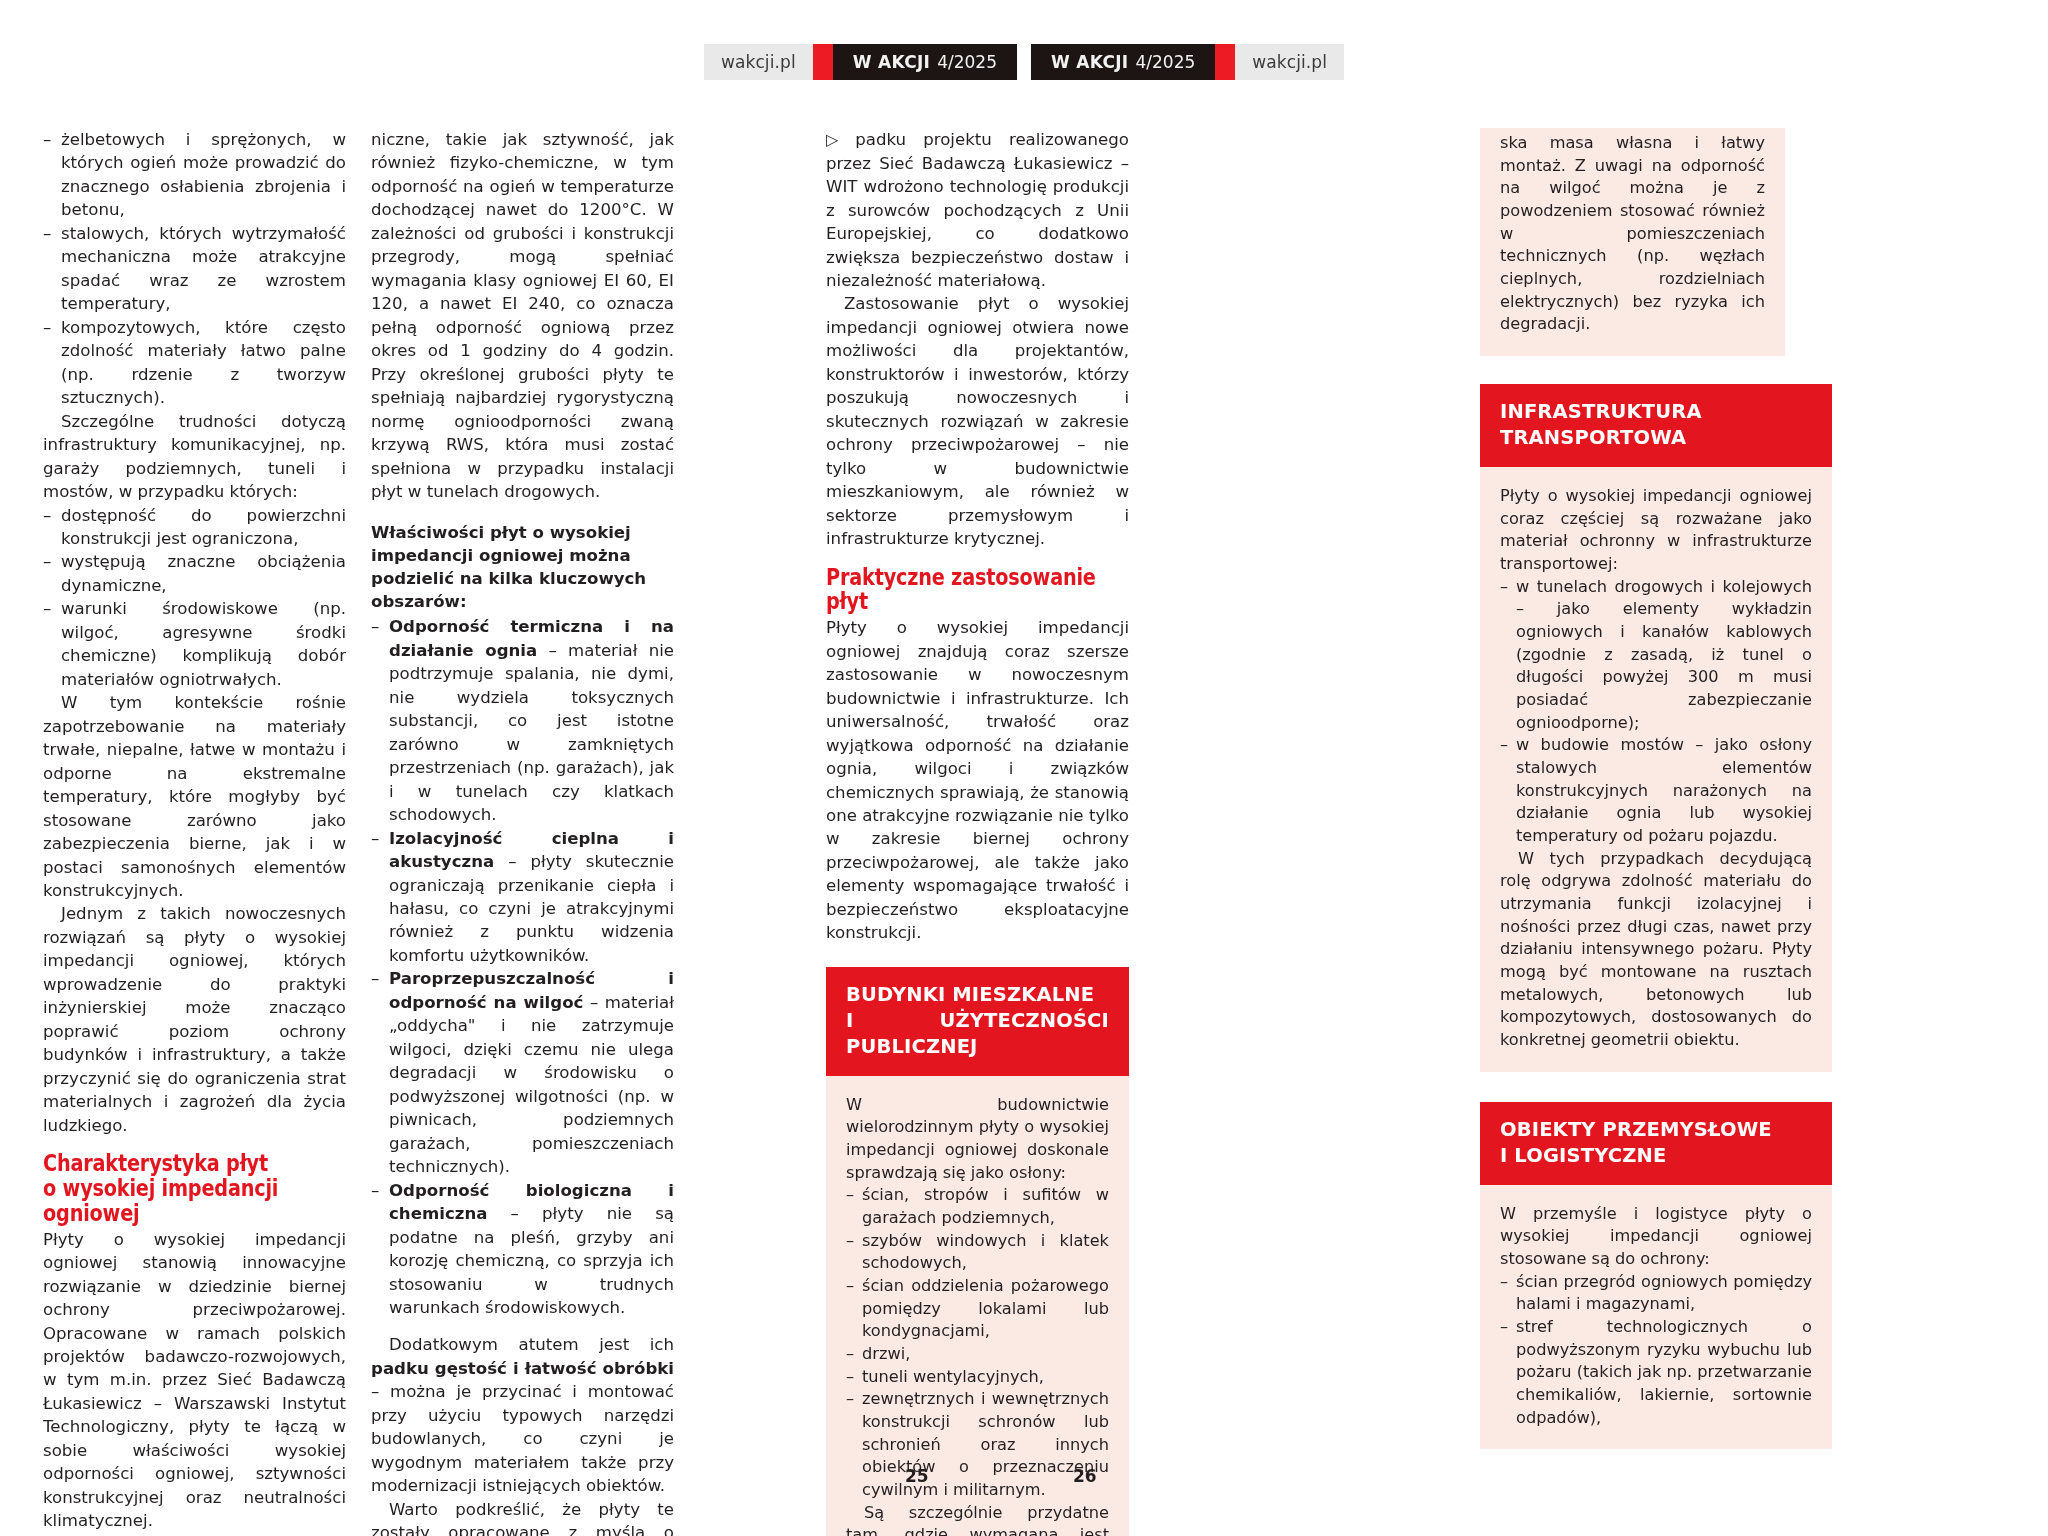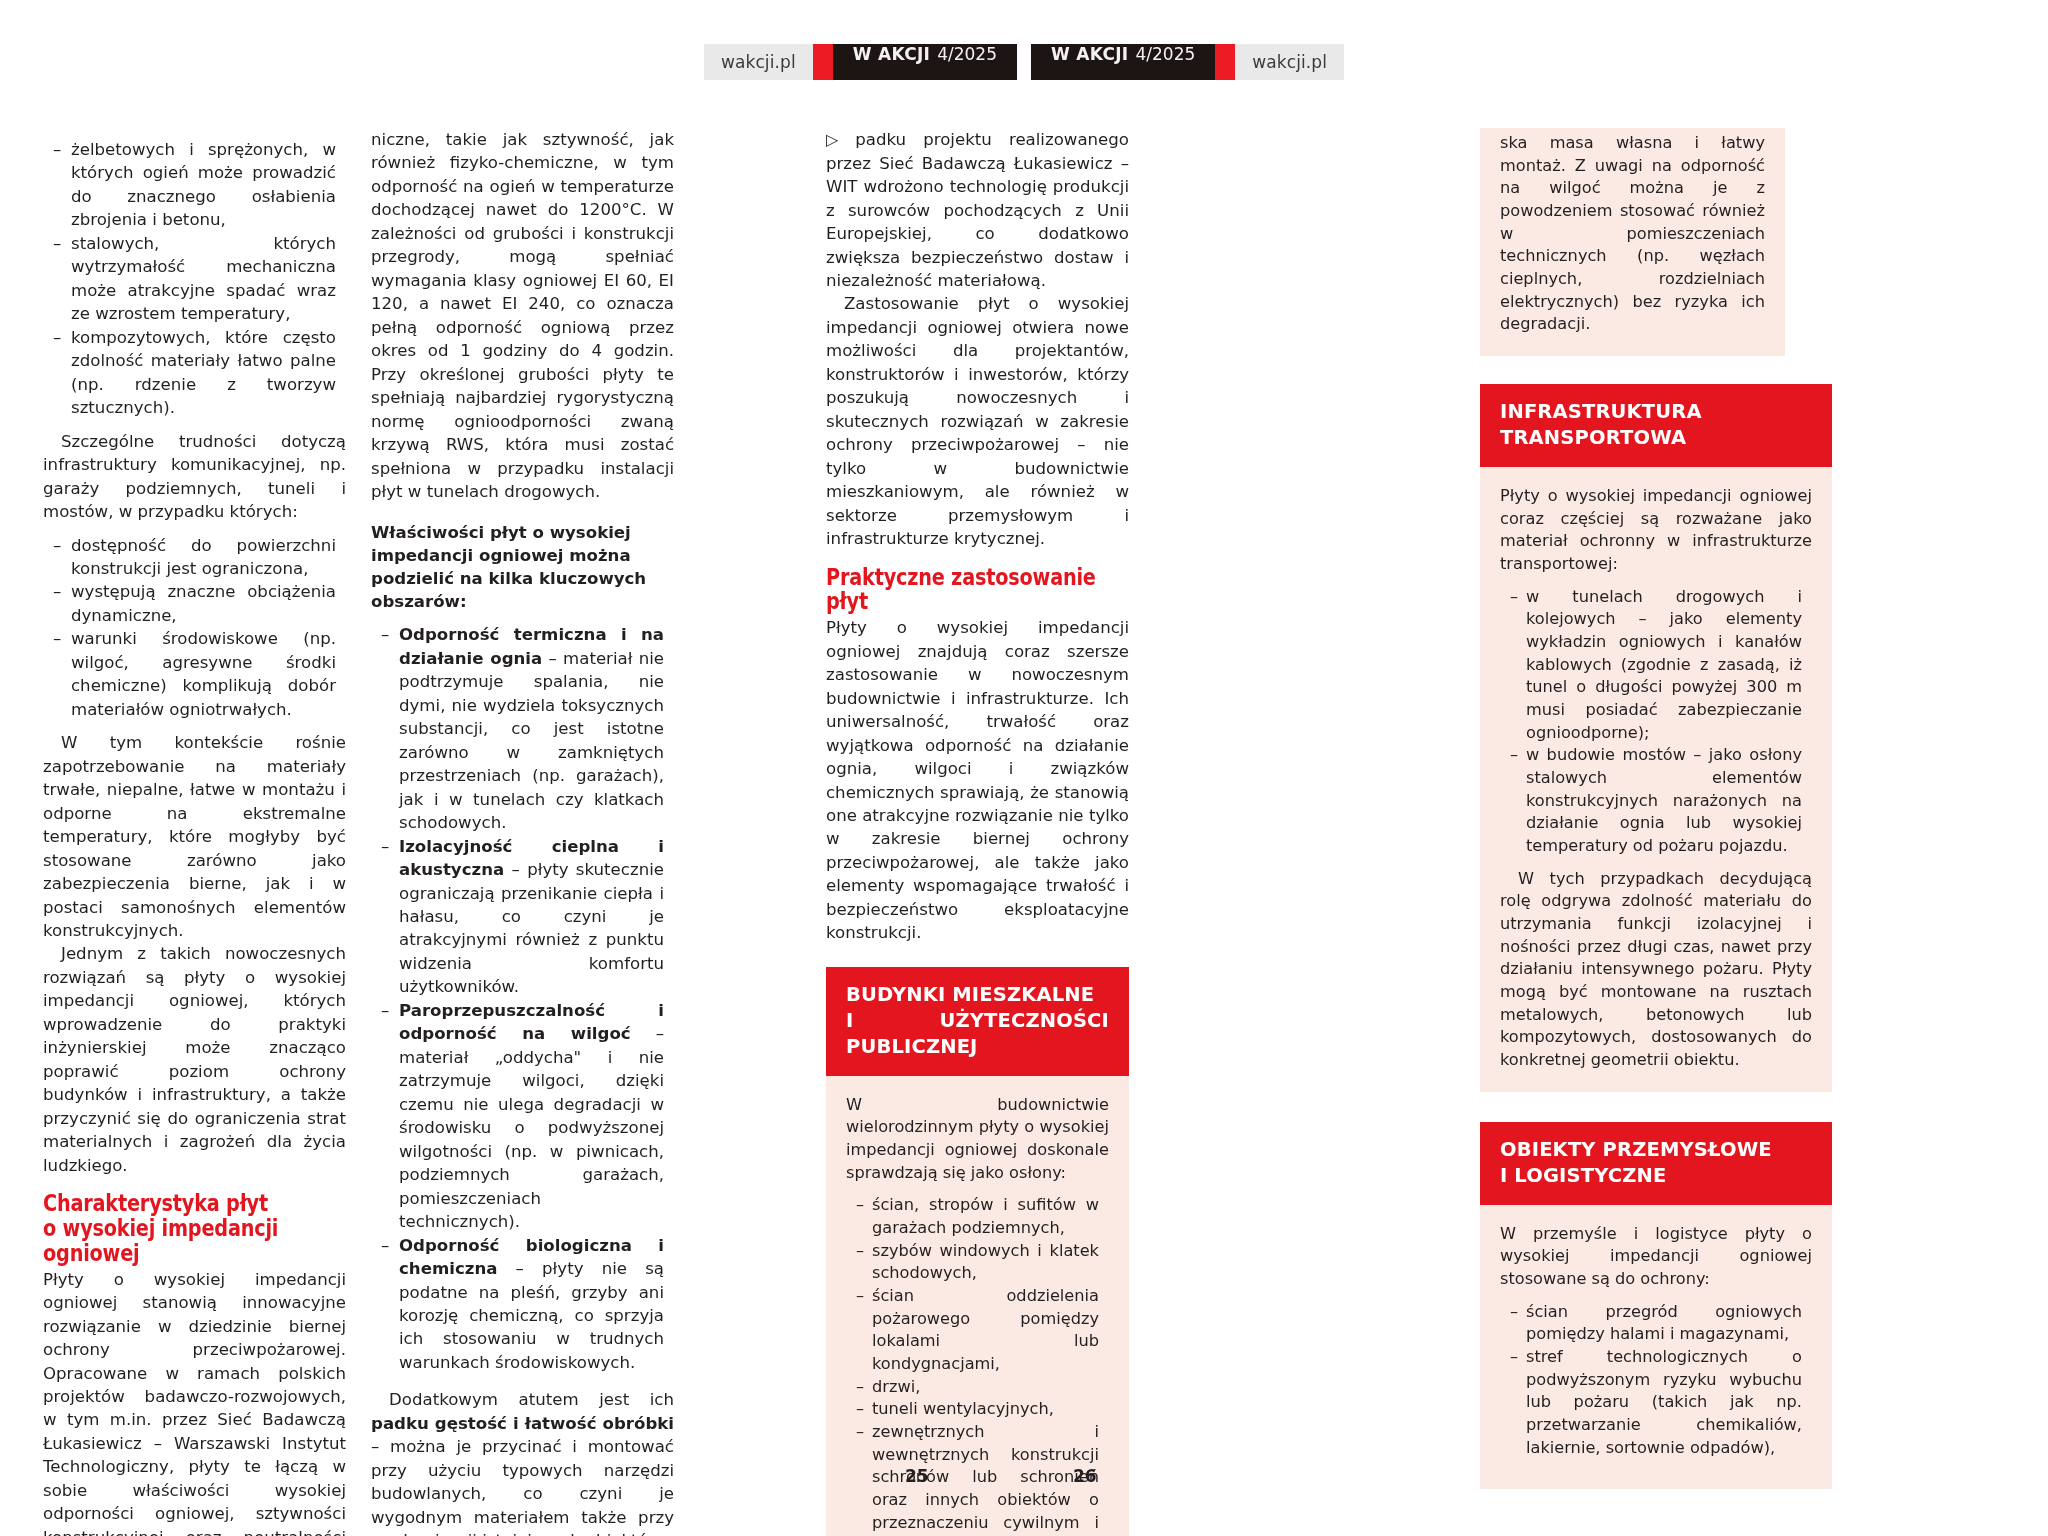--- a/index.html
+++ b/index.html
@@ -29,21 +29,21 @@
     font-size: 17px;
     display: flex; align-items: center;
     padding: 0 17px;
     letter-spacing: .1px;
   }
   .rh-rule { background: #ed1c24; width: 20px; }
   .rh-title {
     background: #1d1513;
     color: #f2f2f2;
     font-size: 17px;
-    display: flex; 
+    display: flex; align-items: center;
     padding: 0 20px 0 20px;
     white-space: nowrap;
   }
   .rh-title b { font-weight: bold; letter-spacing: .3px; }
   .rh-title .vol { font-weight: normal; margin-left: 7px; }
   .rh-gap { width: 14px; }
 
   
   .spread {
     position: absolute;
@@ -59,21 +59,21 @@
     -webkit-hyphens: none; hyphens: none;
   }
   #col1 { left: 43px; }
   #col2 { left: 371px; }
   #col3 { left: 826px; }
   #col5 { left: 1480px; width: 305px; }
 
   p { margin: 0; text-indent: 18px; }
   p.noind { text-indent: 0; }
 
-  ul.dashes { margin: 10px; padding: 0; list-style: none; }
+  ul.dashes { margin: 0; padding: 0; list-style: none; }
   ul.dashes > li {
     position: relative;
     padding-left: 18px;
     text-indent: 0;
   }
   ul.dashes > li::before {
     content: "–";
     position: absolute;
     left: 0; top: 0;
   }

